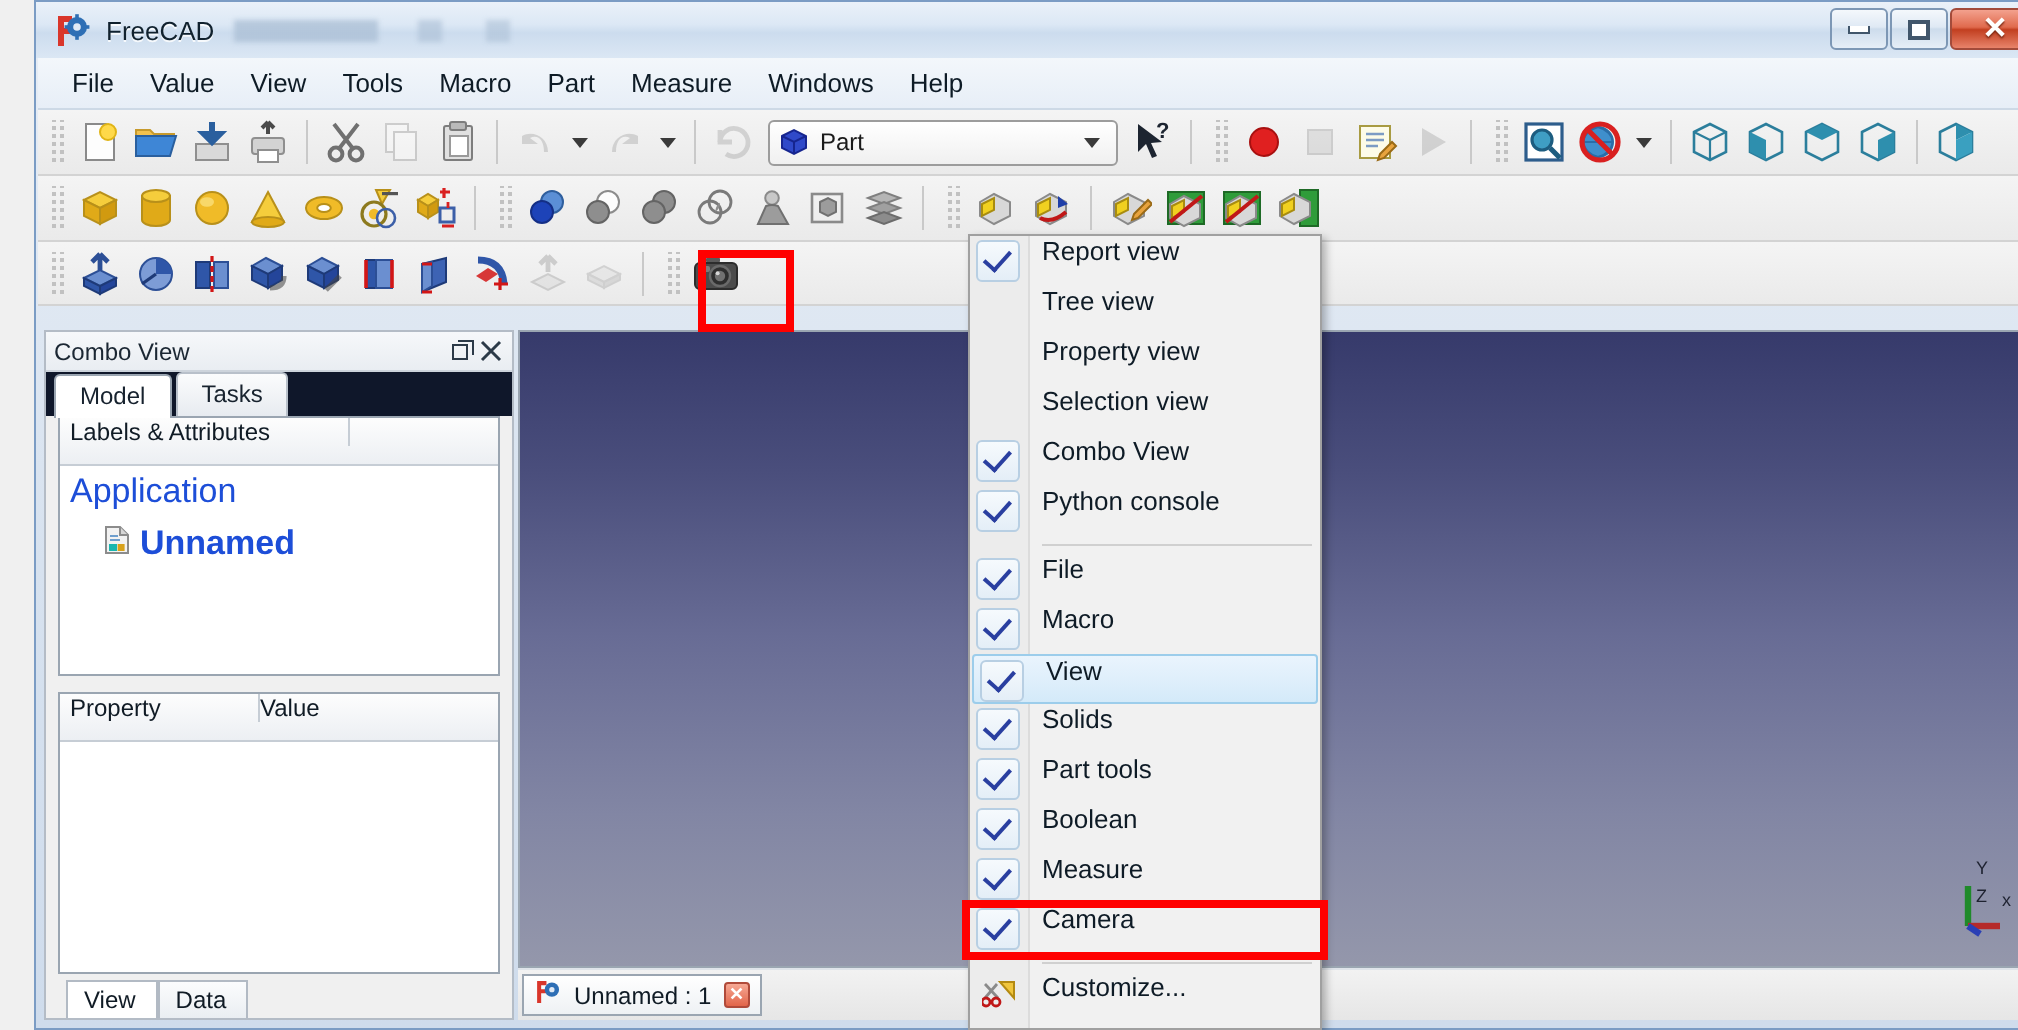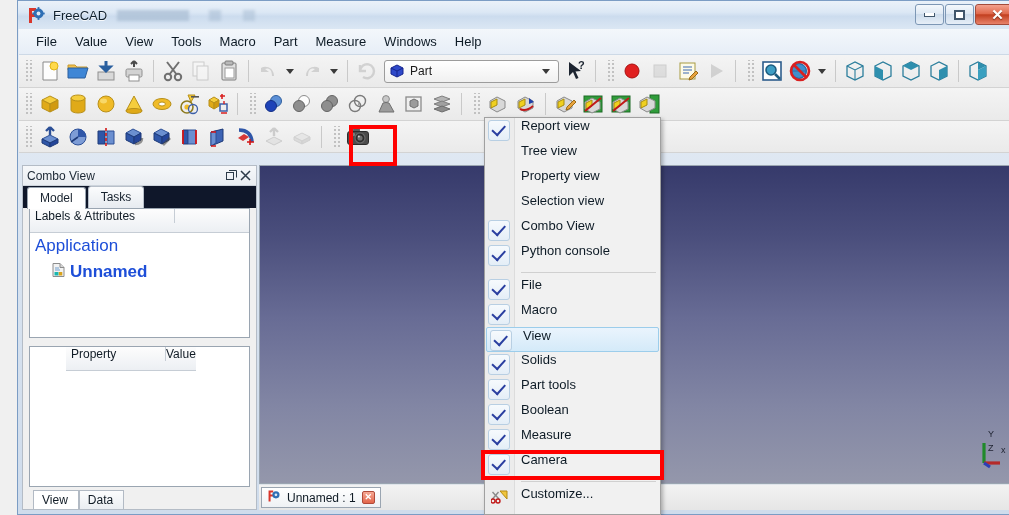--- a/index.html
+++ b/index.html
@@ -122,21 +122,21 @@
     display:flex; height:24px; align-items:flex-start;
     background:linear-gradient(to bottom,#fdfdfd,#eceff3);
     border-bottom:1px solid #c6cdd5; font-size:12px; color:#101b25;
   }
   .treehdr .c1 { flex:0 0 145px; padding-left:5px; border-right:1px solid #c6cdd5; }
   .treehdr .c2 { flex:1; }
   .treerow { padding:3px 5px; font-size:17px; color:#1d4ed8; display:flex; align-items:center; gap:5px; }
   .treerow.child { padding-left:22px; font-weight:bold; }
   .propbox {
     margin:8px 6px 0 6px; background:#fff; border:1px solid #9aa5b1; flex:1; overflow:hidden;
-    display:flex; flex-direction:row;padding-left:36px;
+    display:flex; flex-direction:column;
   }
   .proptabs { display:flex; align-items:flex-end; height:20px; padding-left:10px; margin-top:2px; }
   .ptab {
     font-size:12px; color:#101b25; padding:2px 10px 2px 8px; position:relative;
     background:linear-gradient(to bottom,#fbfcfd,#eaeef2);
     border:1px solid #b2bac4; border-bottom:none;
     transform: skewX(0deg);
   }
   .ptab.sel { background:#fff; }
 

